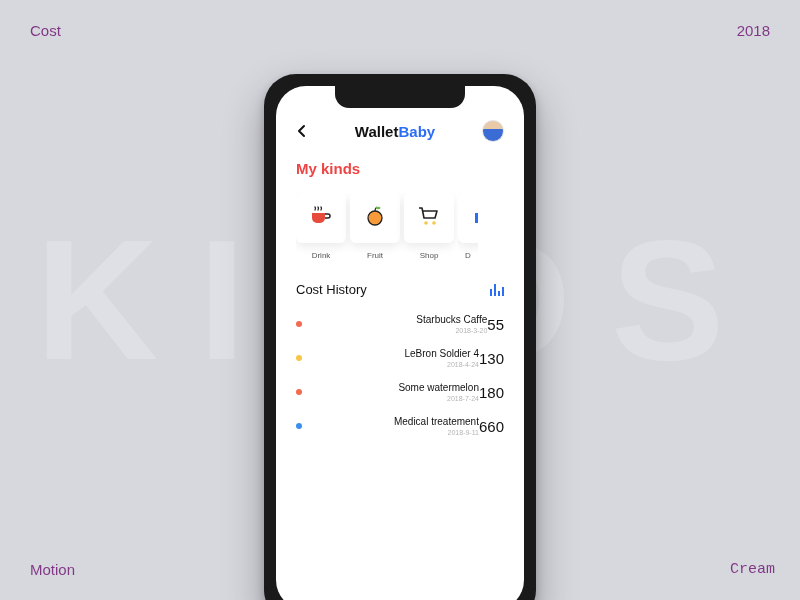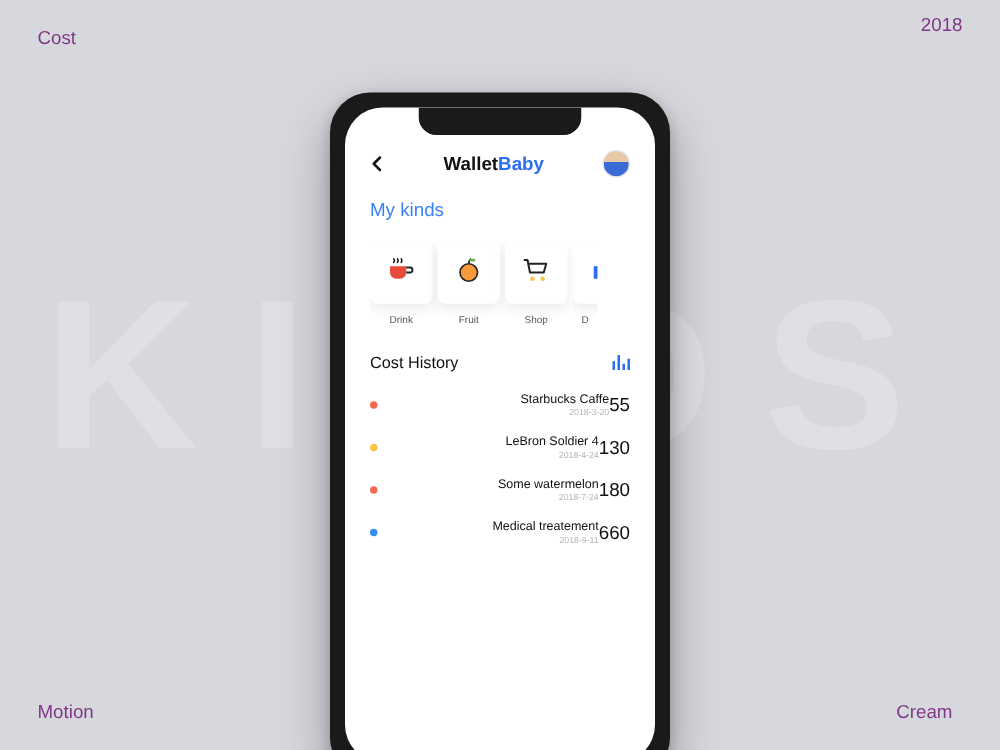--- a/index.html
+++ b/index.html
@@ -12,23 +12,23 @@
   overflow: hidden;
 }
 .corner-label {
   position: absolute;
   color: #701a75;
   font-size: 15px;
   font-weight: 400;
   opacity: 0.85;
 }
 .tl { top: 22px; left: 30px; }
-.tr { top: 12px; right: 30px; }
+.tr { top: 22px; right: 30px; }
 .bl { bottom: 22px; left: 30px; }
-.br { bottom: 22px; right: 38px; }
+.br { bottom: 22px; right: 25px; font-family: Liberation Mono, monospace; }
 .bg-word {
   position: absolute;
   top: 50%;
   left: 50%;
   transform: translate(-50%, -50%);
   font-size: 170px;
   font-weight: 700;
   color: rgba(255,255,255,0.22);
   letter-spacing: 40px;
   pointer-events: none;
@@ -75,21 +75,21 @@
 }
 .back-icon svg { display: block; }
 .app-title { font-size: 15px; font-weight: 700; }
 .app-title .a { color: #111; }
 .app-title .b { color: #2b6df5; }
 .avatar {
   width: 22px; height: 22px; border-radius: 50%;
   background: linear-gradient(180deg,#e8c9a8 42%, #3b6bd4 42%);
   border: 1px solid #e2e2e2;
 }
-.section-title { font-size: 15px; font-weight: 400; color: #3b82f6; margin-top: 18px; }
+.section-title { font-size: 15px; font-weight: 700; color: #ef4444; margin-top: 18px; }
 .kinds-row {
   display: flex;
   gap: 4px;
   margin-top: 16px;
   overflow: hidden;
 }
 .kind {
   flex: 0 0 auto;
   width: 50px;
   text-align: center;

